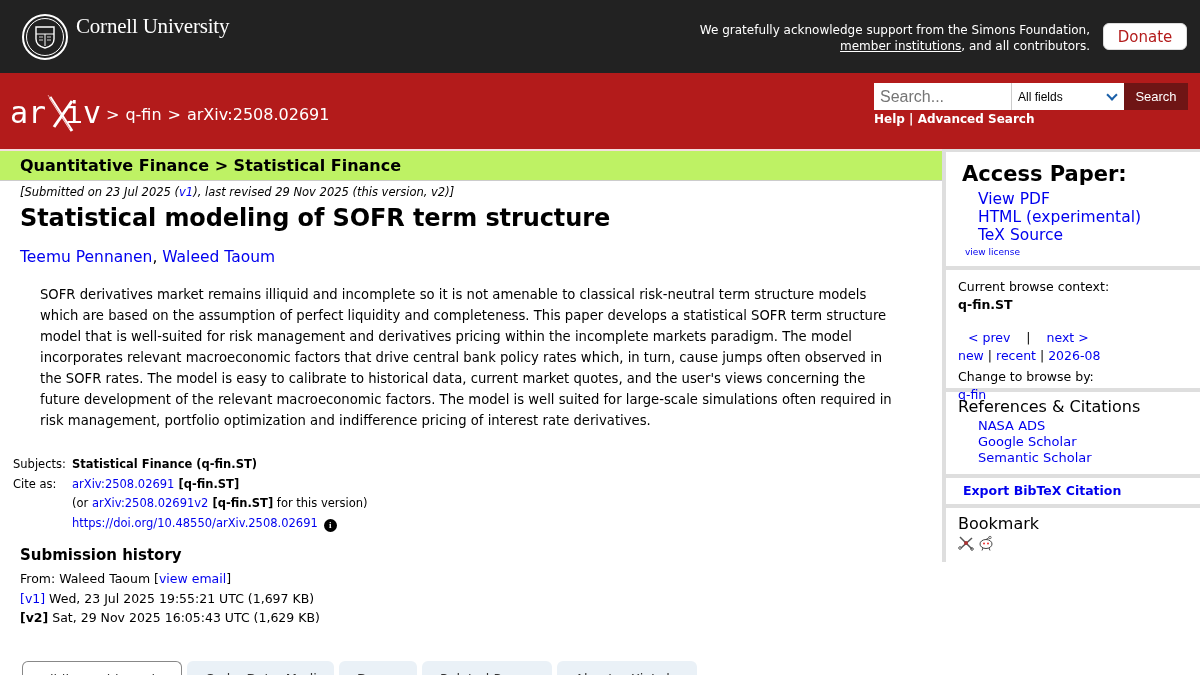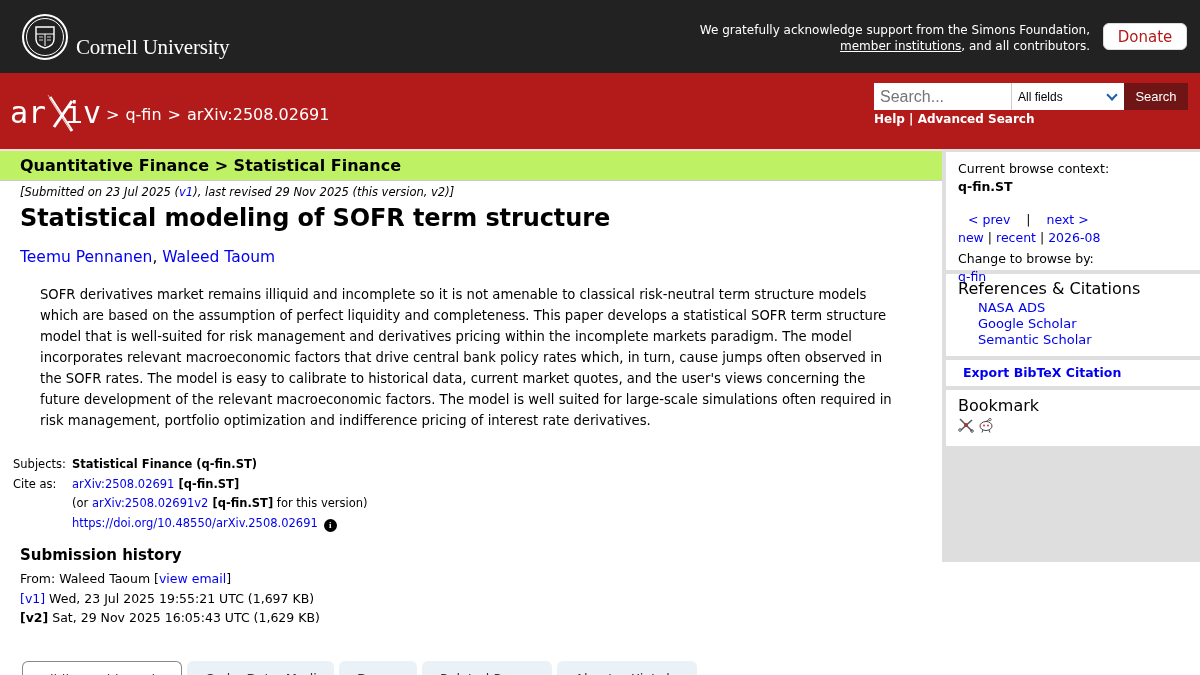--- a/index.html
+++ b/index.html
@@ -2,21 +2,21 @@
 <html><head>
 <meta charset="utf-8">
 <style>
   * { box-sizing: border-box; margin: 0; padding: 0; }
   html, body { width: 1200px; height: 675px; overflow: hidden; background: #fff; }
   body { font-family: "DejaVu Sans", "Liberation Sans", sans-serif; color: #000; position: relative; }
   a { color: #0000ee; text-decoration: none; }
 
   
   .cornell-bar { position: absolute; left: 0; top: 0; width: 1200px; height: 73px; background: #222222; }
-  .cornell-logo { position: absolute; left: 22px; top: 14px; display: flex; align-items: flex-end; }
+  .cornell-logo { position: absolute; left: 22px; top: 14px; display: flex; align-items: flex-start; }
   .cornell-seal { width: 46px; height: 46px; border: 2px solid #fff; border-radius: 50%; display: flex; align-items: center; justify-content: center; }
   .cornell-seal-inner { width: 38px; height: 38px; border: 1.5px solid #fff; border-radius: 50%; display: flex; align-items: center; justify-content: center; }
   .cornell-name { color: #fff; font-family: "Liberation Serif", "DejaVu Serif", serif; font-size: 21px; margin-left: 8px; letter-spacing: -0.2px; }
   .support { position: absolute; right: 110px; top: 22px; color: #fff; font-size: 12px; text-align: right; line-height: 16px; }
   .support a { color: #fff; text-decoration: underline; }
   .donate { position: absolute; left: 1103px; top: 23px; width: 84px; height: 27px; background: #fff; border-radius: 6px; color: #b31b1b; font-size: 15px; display: flex; align-items: center; justify-content: center; border: 1px solid #ddd; }
 
   
   .arxiv-bar { position: absolute; left: 0; top: 73px; width: 1200px; height: 76px; background: #b31b1b; }
   .arxiv-logo { position: absolute; left: 10px; top: 20px; height: 40px; display: flex; align-items: center; }
@@ -168,20 +168,29 @@
 
 <div class="tabs">
   <div class="tab active" style="width:160px;">Bibliographic Tools</div>
   <div class="tab" style="width:147px;">Code, Data, Media</div>
   <div class="tab" style="width:78px;">Demos</div>
   <div class="tab" style="width:130px;">Related Papers</div>
   <div class="tab" style="width:140px;">About arXivLabs</div>
 </div>
 
 <div class="sidebar">
+  <div class="sb-box sb-access">
+    <h2>Access Paper:</h2>
+    <div class="links">
+      <div><a href="#">View PDF</a></div>
+      <div><a href="#">HTML (experimental)</a></div>
+      <div><a href="#">TeX Source</a></div>
+    </div>
+    <div class="license"><a href="#">view license</a></div>
+  </div>
 
   <div class="sb-box sb-context">
     <div>Current browse context:</div>
     <div style="font-weight:bold;">q-fin.ST</div>
     <div class="nav"><a href="#">&lt; prev</a><span class="sep">|</span><a href="#">next &gt;</a></div>
     <div><a href="#">new</a> | <a href="#">recent</a> | <a href="#">2026-08</a></div>
     <div style="margin-top:3px;">Change to browse by:</div>
     <div><a href="#">q-fin</a></div>
   </div>
 

